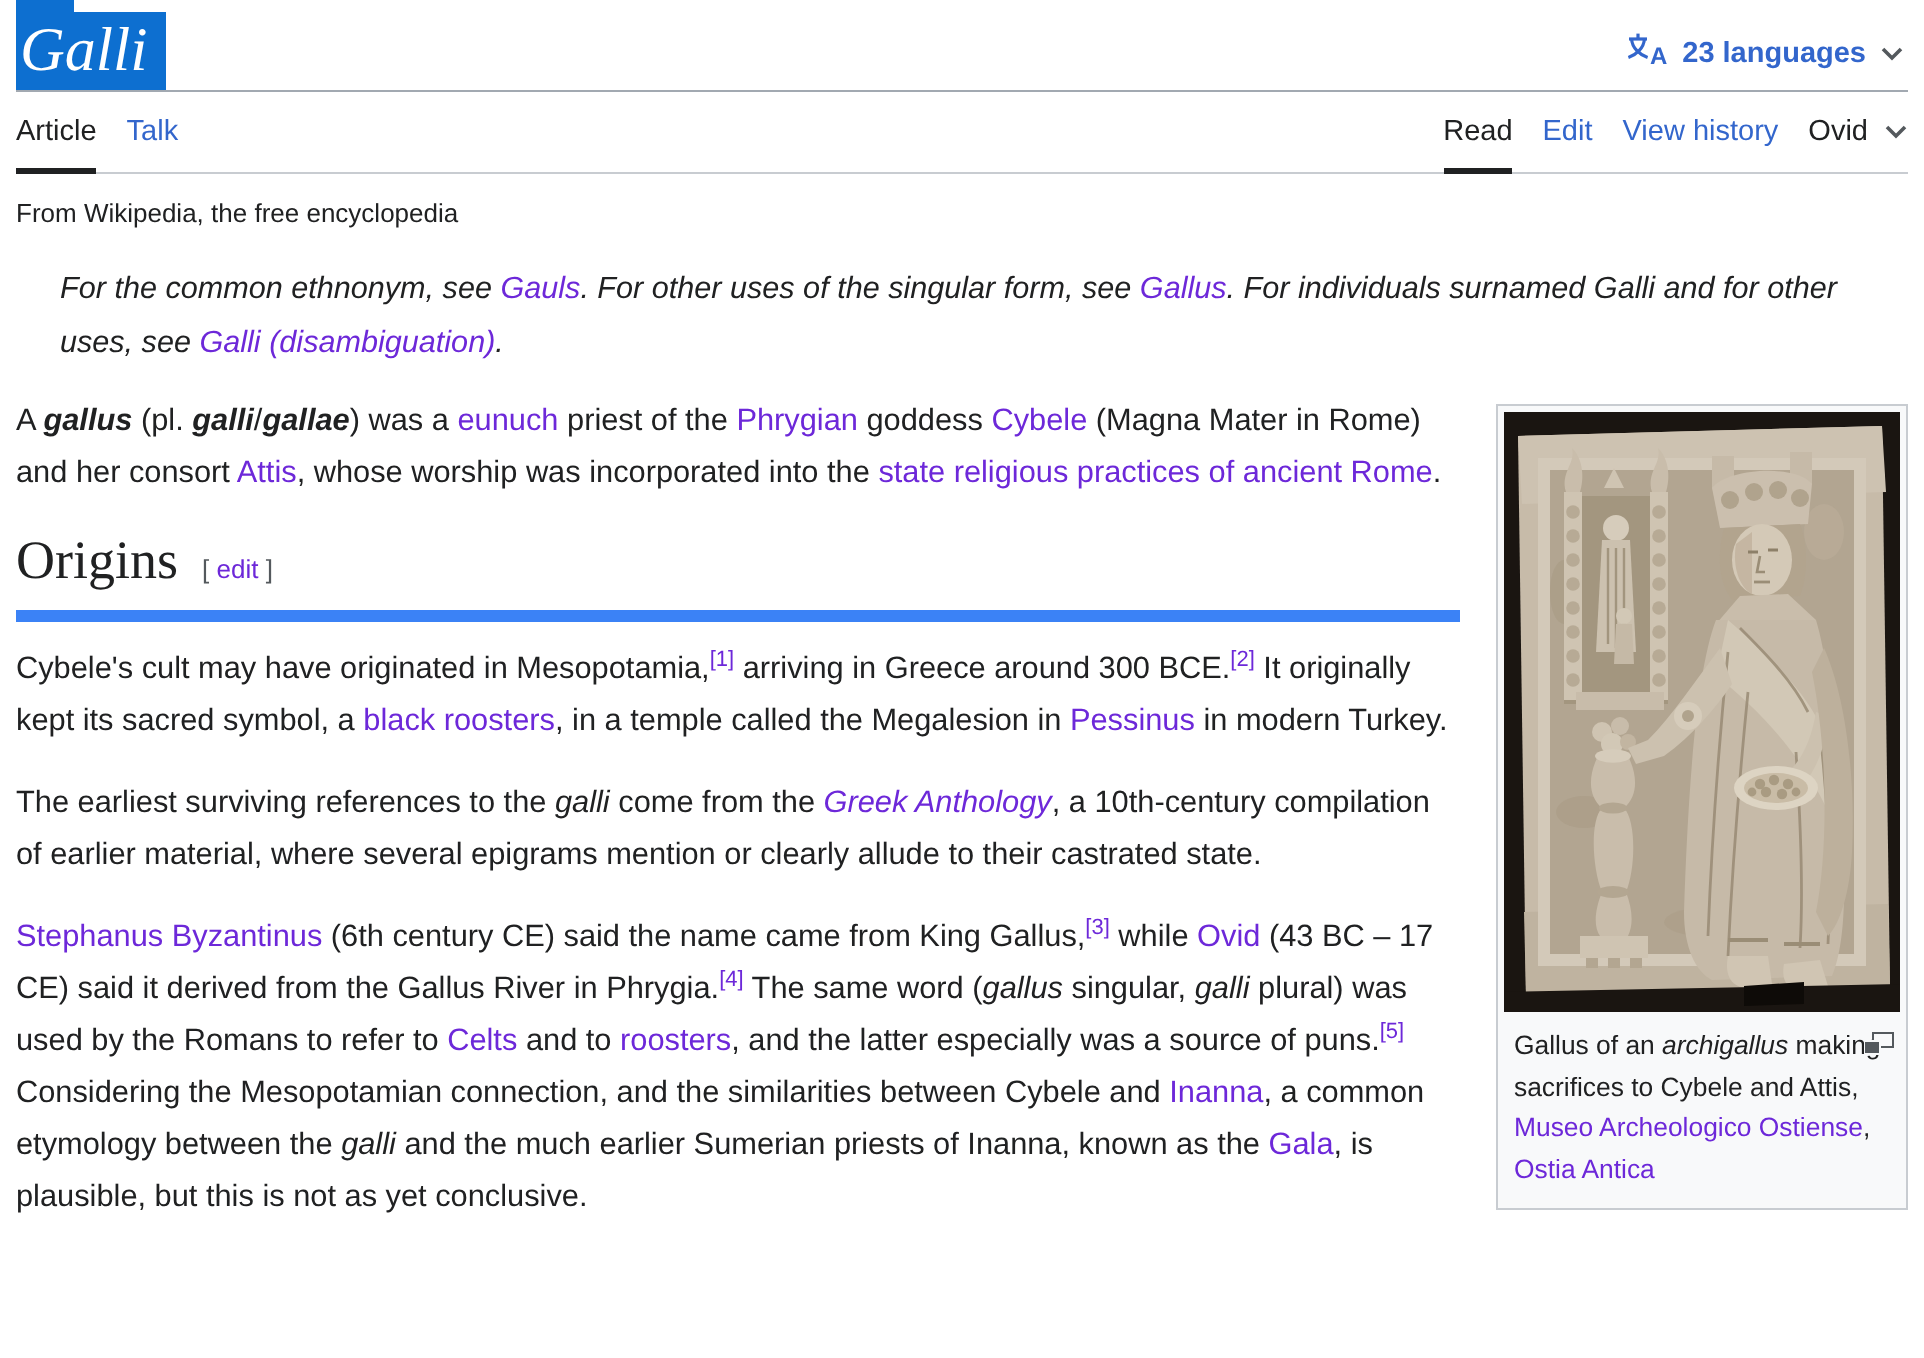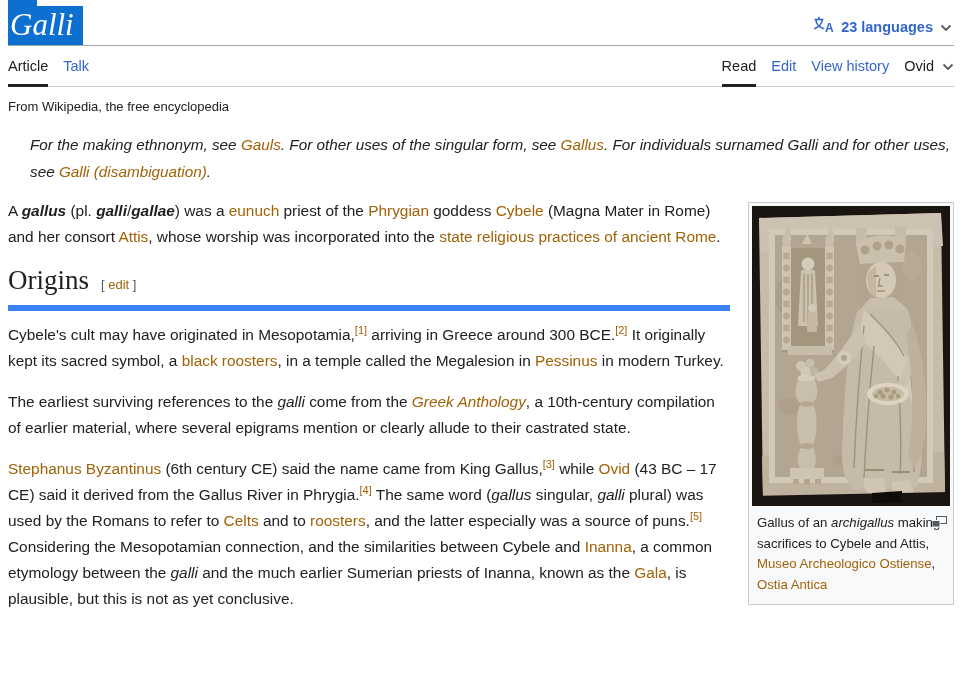--- a/index.html
+++ b/index.html
@@ -2,21 +2,21 @@
 <html><head>
 <meta charset="utf-8">
 <style>
   * { box-sizing: border-box; }
   html,body { margin:0; padding:0; }
   body {
     width:962px; height:679px; background:#fff; color:#202122;
     font-family:"Liberation Sans", sans-serif; position:relative; overflow:hidden;
   }
   .page { padding:0 8px; position:relative; }
-  a { color:#a16207; text-decoration:none; cursor:pointer; }
+  a { color:#6d28d9; text-decoration:none; cursor:pointer; }
 
   
   .sel-artifact { position:absolute; left:8px; top:0; width:29px; height:9px; background:#0d6fd0; }
   .header-row { display:flex; justify-content:space-between; align-items:flex-start; padding-top:7px; }
   h1.title {
     margin:0; font-family:"Liberation Serif", serif; font-style:italic; font-weight:normal;
     font-size:31px; line-height:36px;
   }
   h1.title .hl { background:#0d6fd0; color:#fff; padding:1px 9px 3px 2px; }
   .langs { display:flex; align-items:center; gap:7px; margin-top:9px; margin-right:2px; }
@@ -104,21 +104,21 @@
           <svg width="12" height="8" viewBox="0 0 12 8">
               <path d="M1.5 1.5 L6 6 L10.5 1.5" stroke="#54595d" stroke-width="1.8" fill="none"></path>
             </svg>
         </span>
       </span>
     </div>
   </div>
 
   <div class="tagline">From Wikipedia, the free encyclopedia</div>
 
-  <div class="hatnote"><span>For the making ethnonym, see </span><a href="#">Gauls</a><span>. For other uses of the singular form, see </span><a href="#">Gallus</a><span>. For individuals surnamed Galli and for other uses, see </span><a href="#">Galli (disambiguation)</a><span>.</span></div>
+  <div class="hatnote"><span>For the common ethnonym, see </span><a href="#">Gauls</a><span>. For other uses of the singular form, see </span><a href="#">Gallus</a><span>. For individuals surnamed Galli and for other uses, see </span><a href="#">Galli (disambiguation)</a><span>.</span></div>
 
   <div class="article-body">
 
     <figure class="thumb" style="margin:0">
       <svg class="thumb-img" viewBox="0 0 198 300" preserveAspectRatio="none">
 
         <rect x="0" y="0" width="198" height="300" fill="#1a1511"></rect>
 
         <polygon points="7,12 189,7 193,287 11,292" fill="#c7bba9"></polygon>
         <polygon points="7,12 189,7 191,40 9,46" fill="#cdc2b1"></polygon>

